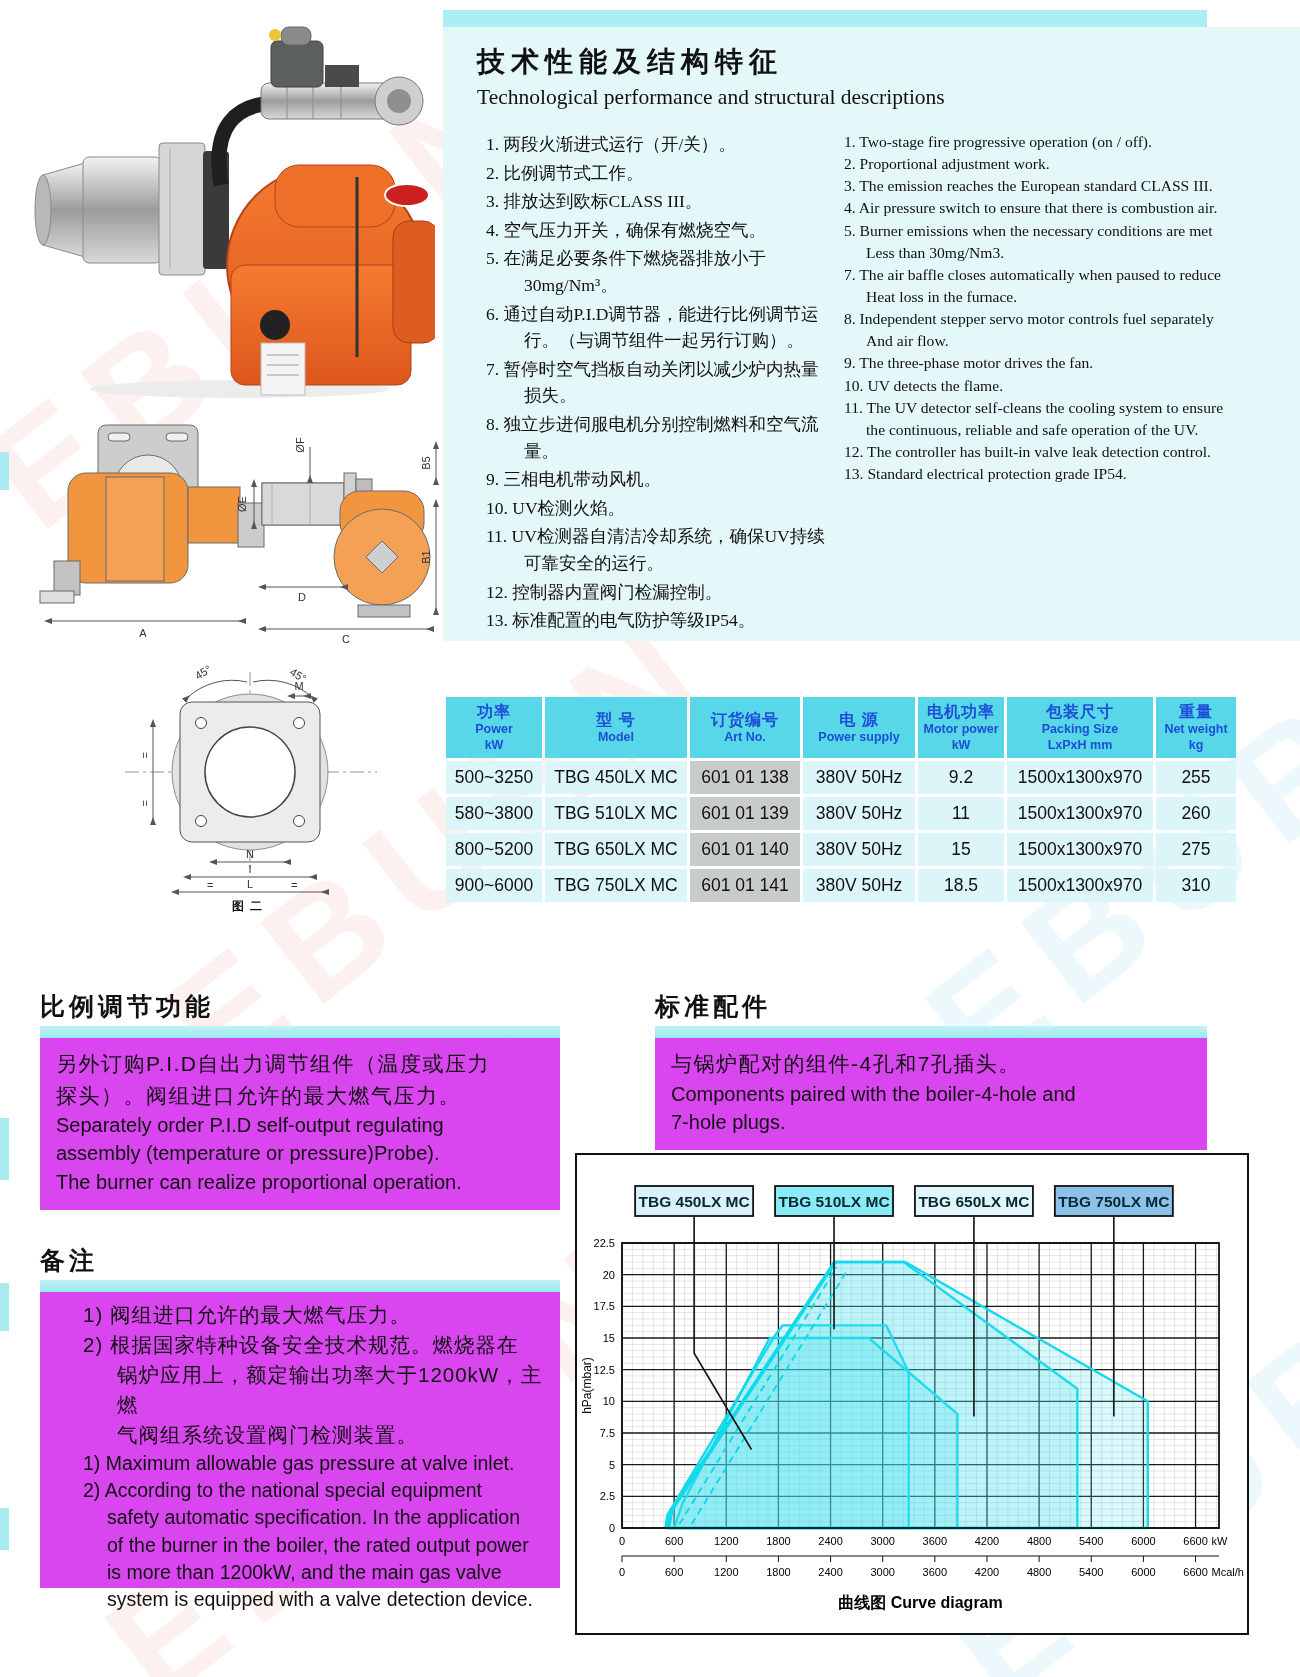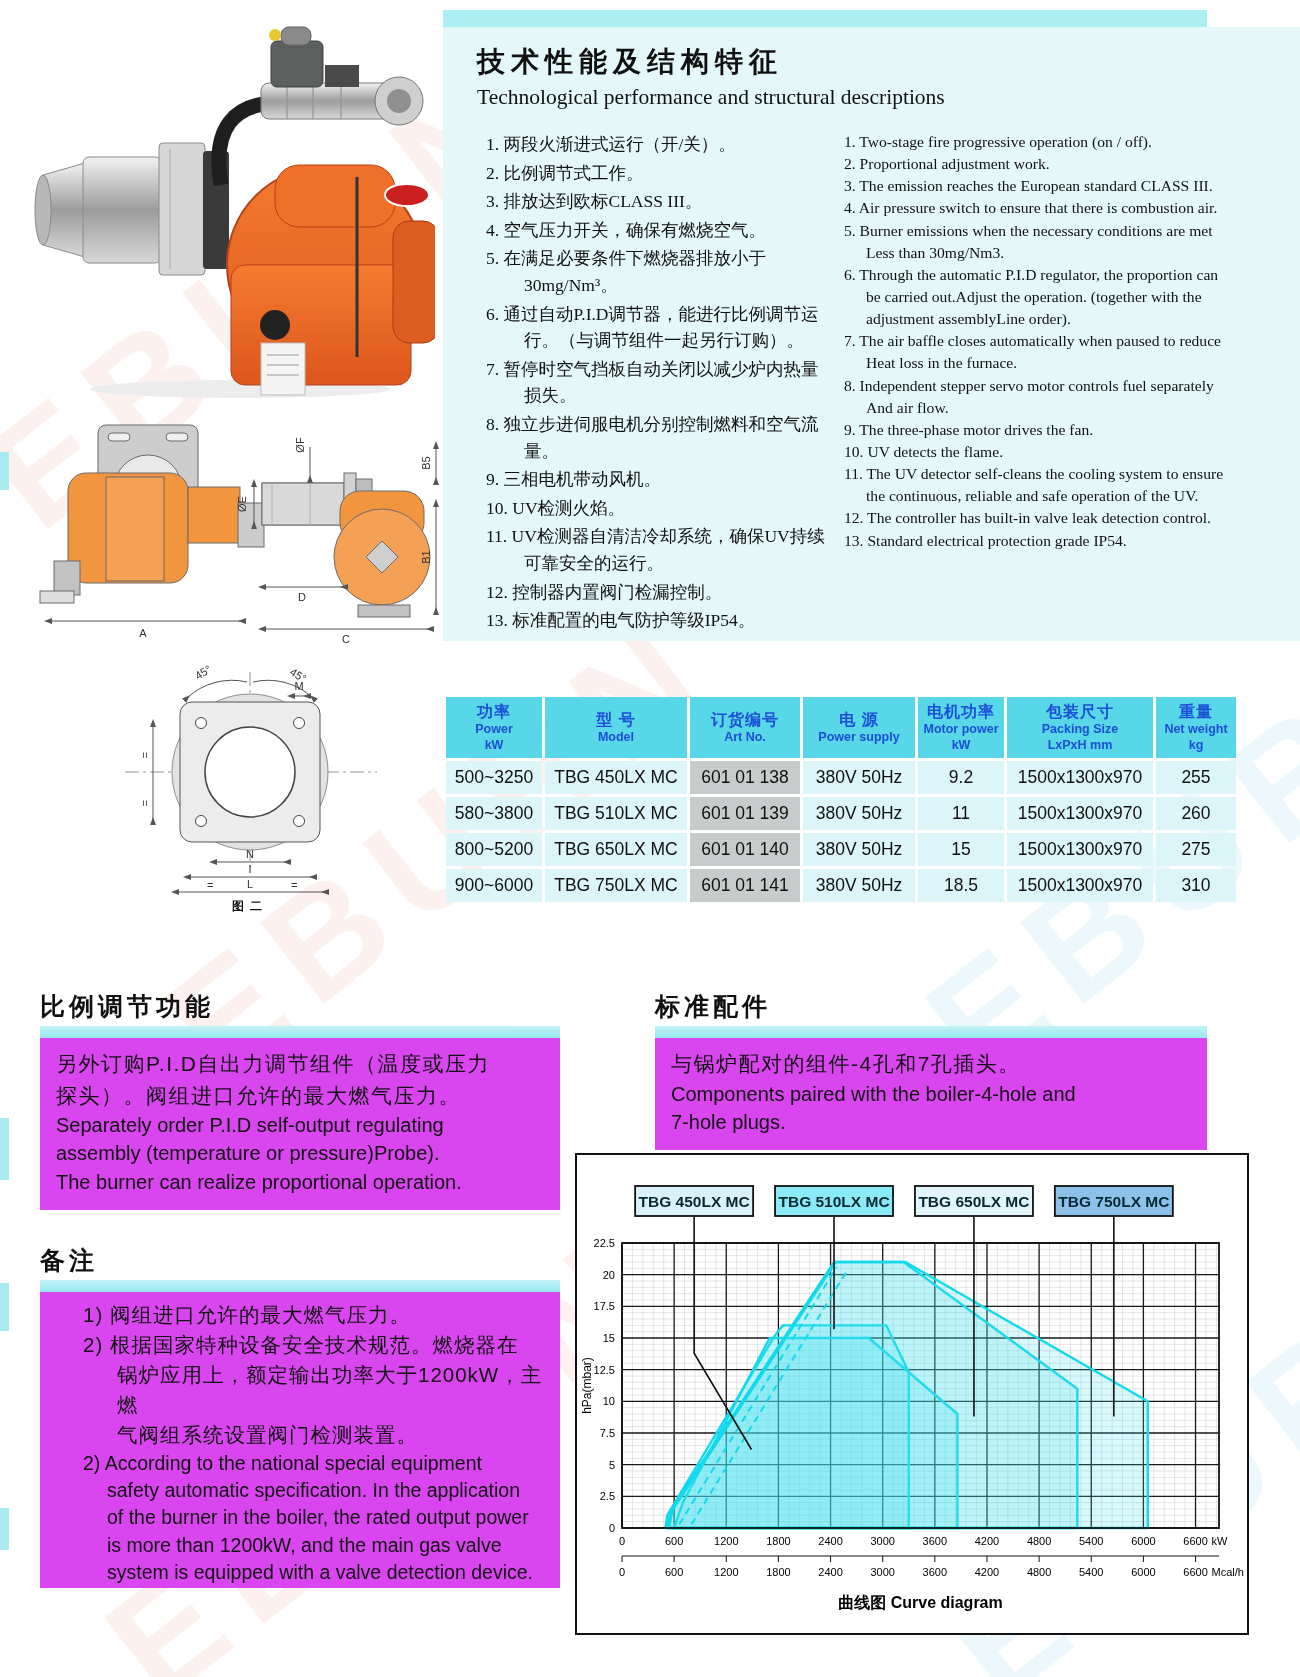--- a/index.html
+++ b/index.html
@@ -135,21 +135,20 @@
         <li>11. UV检测器自清洁冷却系统，确保UV持续可靠安全的运行。</li>
         <li>12. 控制器内置阀门检漏控制。</li>
         <li>13. 标准配置的电气防护等级IP54。</li>
       </ul>
       <ul class="en">
         <li>1. Two-stage fire progressive operation (on / off).</li>
         <li>2. Proportional adjustment work.</li>
         <li>3. The emission reaches the European standard CLASS III.</li>
         <li>4. Air pressure switch to ensure that there is combustion air.</li>
         <li>5. Burner emissions when the necessary conditions are met Less than 30mg/Nm3.</li>
-        <li>6. Through the automatic P.I.D regulator, the proportion can be carried out.Adjust the operation. (together with the adjustment assemblyLine order).</li>
         <li>7. The air baffle closes automatically when paused to reduce Heat loss in the furnace.</li>
         <li>8. Independent stepper servo motor controls fuel separately And air flow.</li>
         <li>9. The three-phase motor drives the fan.</li>
         <li>10. UV detects the flame.</li>
         <li>11. The UV detector self-cleans the cooling system to ensure the continuous, reliable and safe operation of the UV.</li>
         <li>12. The controller has built-in valve leak detection control.</li>
         <li>13. Standard electrical protection grade IP54.</li>
       </ul>
     </div>
   </div>
@@ -334,20 +333,21 @@
     <div class="en-line">7-hole plugs.</div>
   </div>
 
   <div class="sech" style="left:40px;top:1244px;">备注</div>
   <div class="bar" style="left:40px;top:1280px;width:520px;"></div>
   <div class="box" style="left:40px;top:1292px;width:520px;height:296px;padding-top:8px;padding-left:43px;">
     <div class="rem-zh">1)  阀组进口允许的最大燃气压力。</div>
     <div class="rem-zh">2)  根据国家特种设备安全技术规范。燃烧器在</div>
     <div class="rem-zh ind">锅炉应用上，额定输出功率大于1200kW，主燃</div>
     <div class="rem-zh ind">气阀组系统设置阀门检测装置。</div>
+    <div class="rem-en">1) Maximum allowable gas pressure at valve inlet.</div>
     <div class="rem-en">2) According to the national special equipment</div>
     <div class="rem-en ind2">safety automatic specification. In the application</div>
     <div class="rem-en ind2">of the burner in the boiler, the rated output power</div>
     <div class="rem-en ind2">is more than 1200kW, and the main gas valve</div>
     <div class="rem-en ind2">system is equipped with a valve detection device.</div>
   </div>
 
   <div class="curvebox">
     <svg id="curve-svg" width="670" height="478" viewBox="0 0 670 478">
         <line x1="45" y1="88" x2="45" y2="373" stroke="#c9c9c9" stroke-width="0.5"></line>

